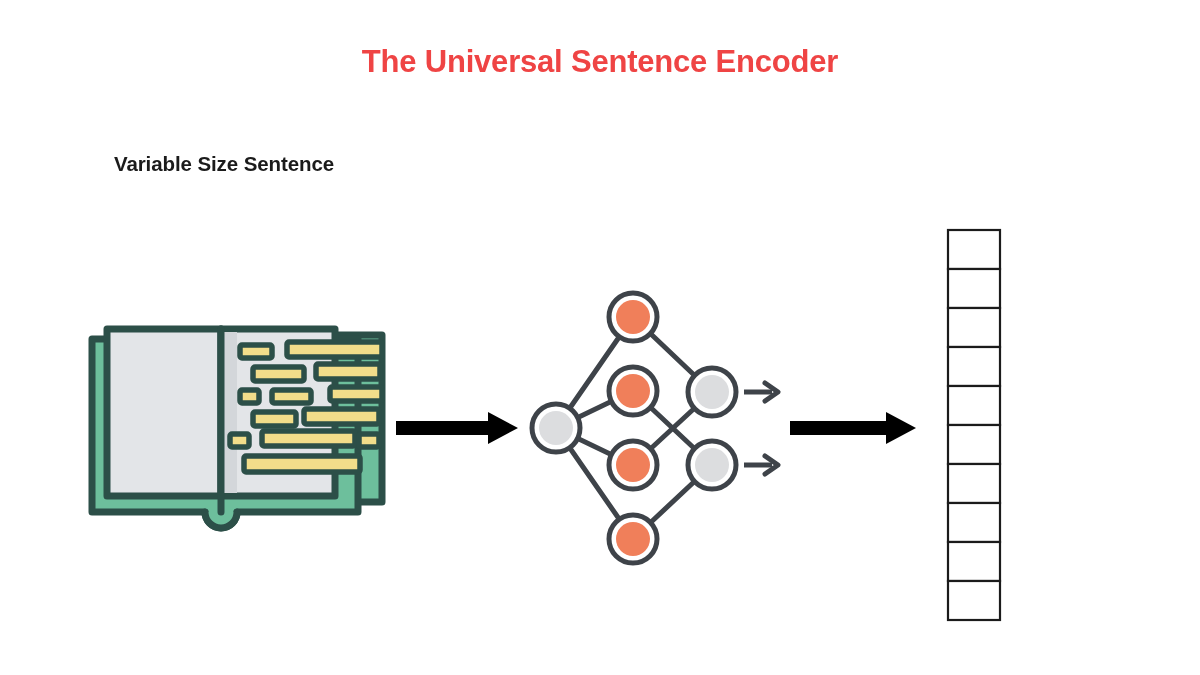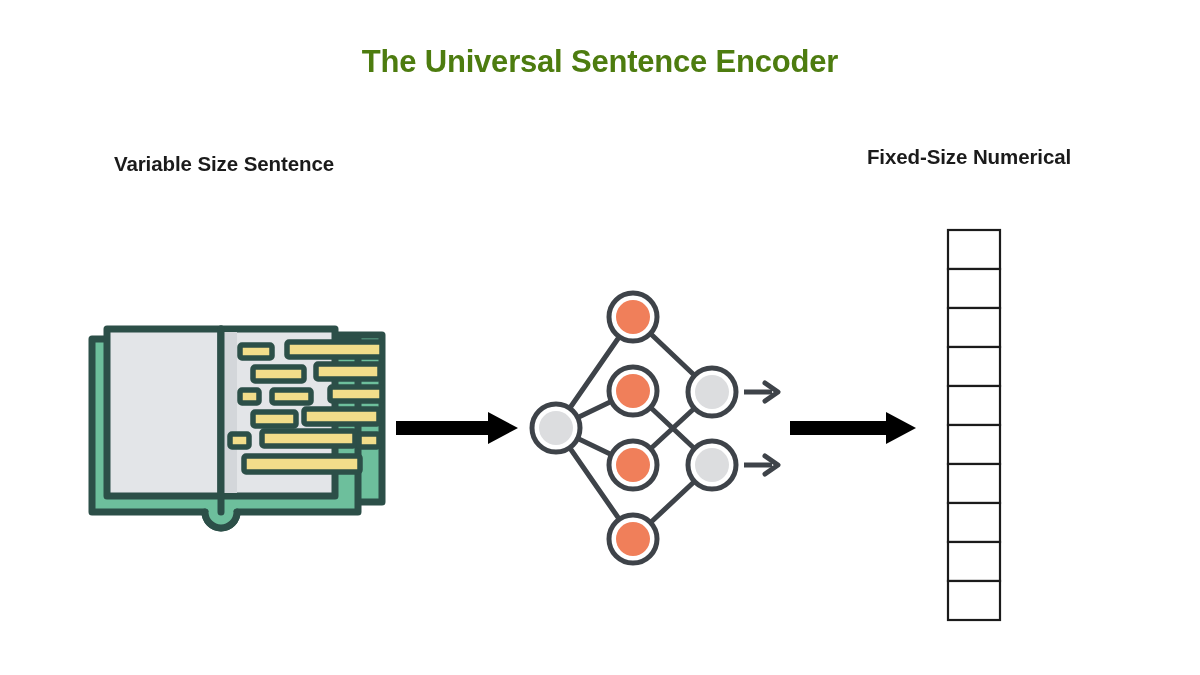--- a/index.html
+++ b/index.html
@@ -21,21 +21,21 @@
 
   
   .diagram-title {
     position: absolute;
     left: 0;
     top: 44px;
     width: 1200px;
     text-align: center;
     font-size: 31px;
     font-weight: bold;
-    color: #4d7c0f;
+    color: #ef4444;
     letter-spacing: -0.2px;
   }
 
   .stage-label {
     position: absolute;
     text-align: center;
     font-size: 20.5px;
     font-weight: bold;
     color: #1b1b1b;
     line-height: 1.55;
@@ -56,21 +56,20 @@
 <body>
 
 <div id="canvas">
 
   <div class="diagram-title">The Universal Sentence Encoder</div>
 
   <div class="stage-label label-input">Variable Size Sentence</div>
 
 
   <div class="stage-label label-output">
-    <div>Fixed-Size Numerical</div>
   </div>
 
   <svg class="layer" width="1200" height="675" viewBox="0 0 1200 675">
 
     <g id="book-icon-group">
         <rect x="335" y="335" width="47" height="167" fill="#6dbf9c" stroke="#2c4f48" stroke-width="7" stroke-linejoin="round"></rect>
         <path d="M 92 339 L 92 512 L 205 512 A 16 16 0 0 0 237 512 L 358 512 L 358 339 Z" fill="#6dbf9c" stroke="#2c4f48" stroke-width="7" stroke-linejoin="round"></path>
         <rect x="107" y="329" width="114" height="167" fill="#e3e5e8" stroke="#2c4f48" stroke-width="7" stroke-linejoin="round"></rect>
         <rect x="221" y="329" width="114" height="167" fill="#e3e5e8" stroke="#2c4f48" stroke-width="7" stroke-linejoin="round"></rect>
         <rect x="223" y="332" width="14" height="161" fill="#d3d6da" stroke="none"></rect>

